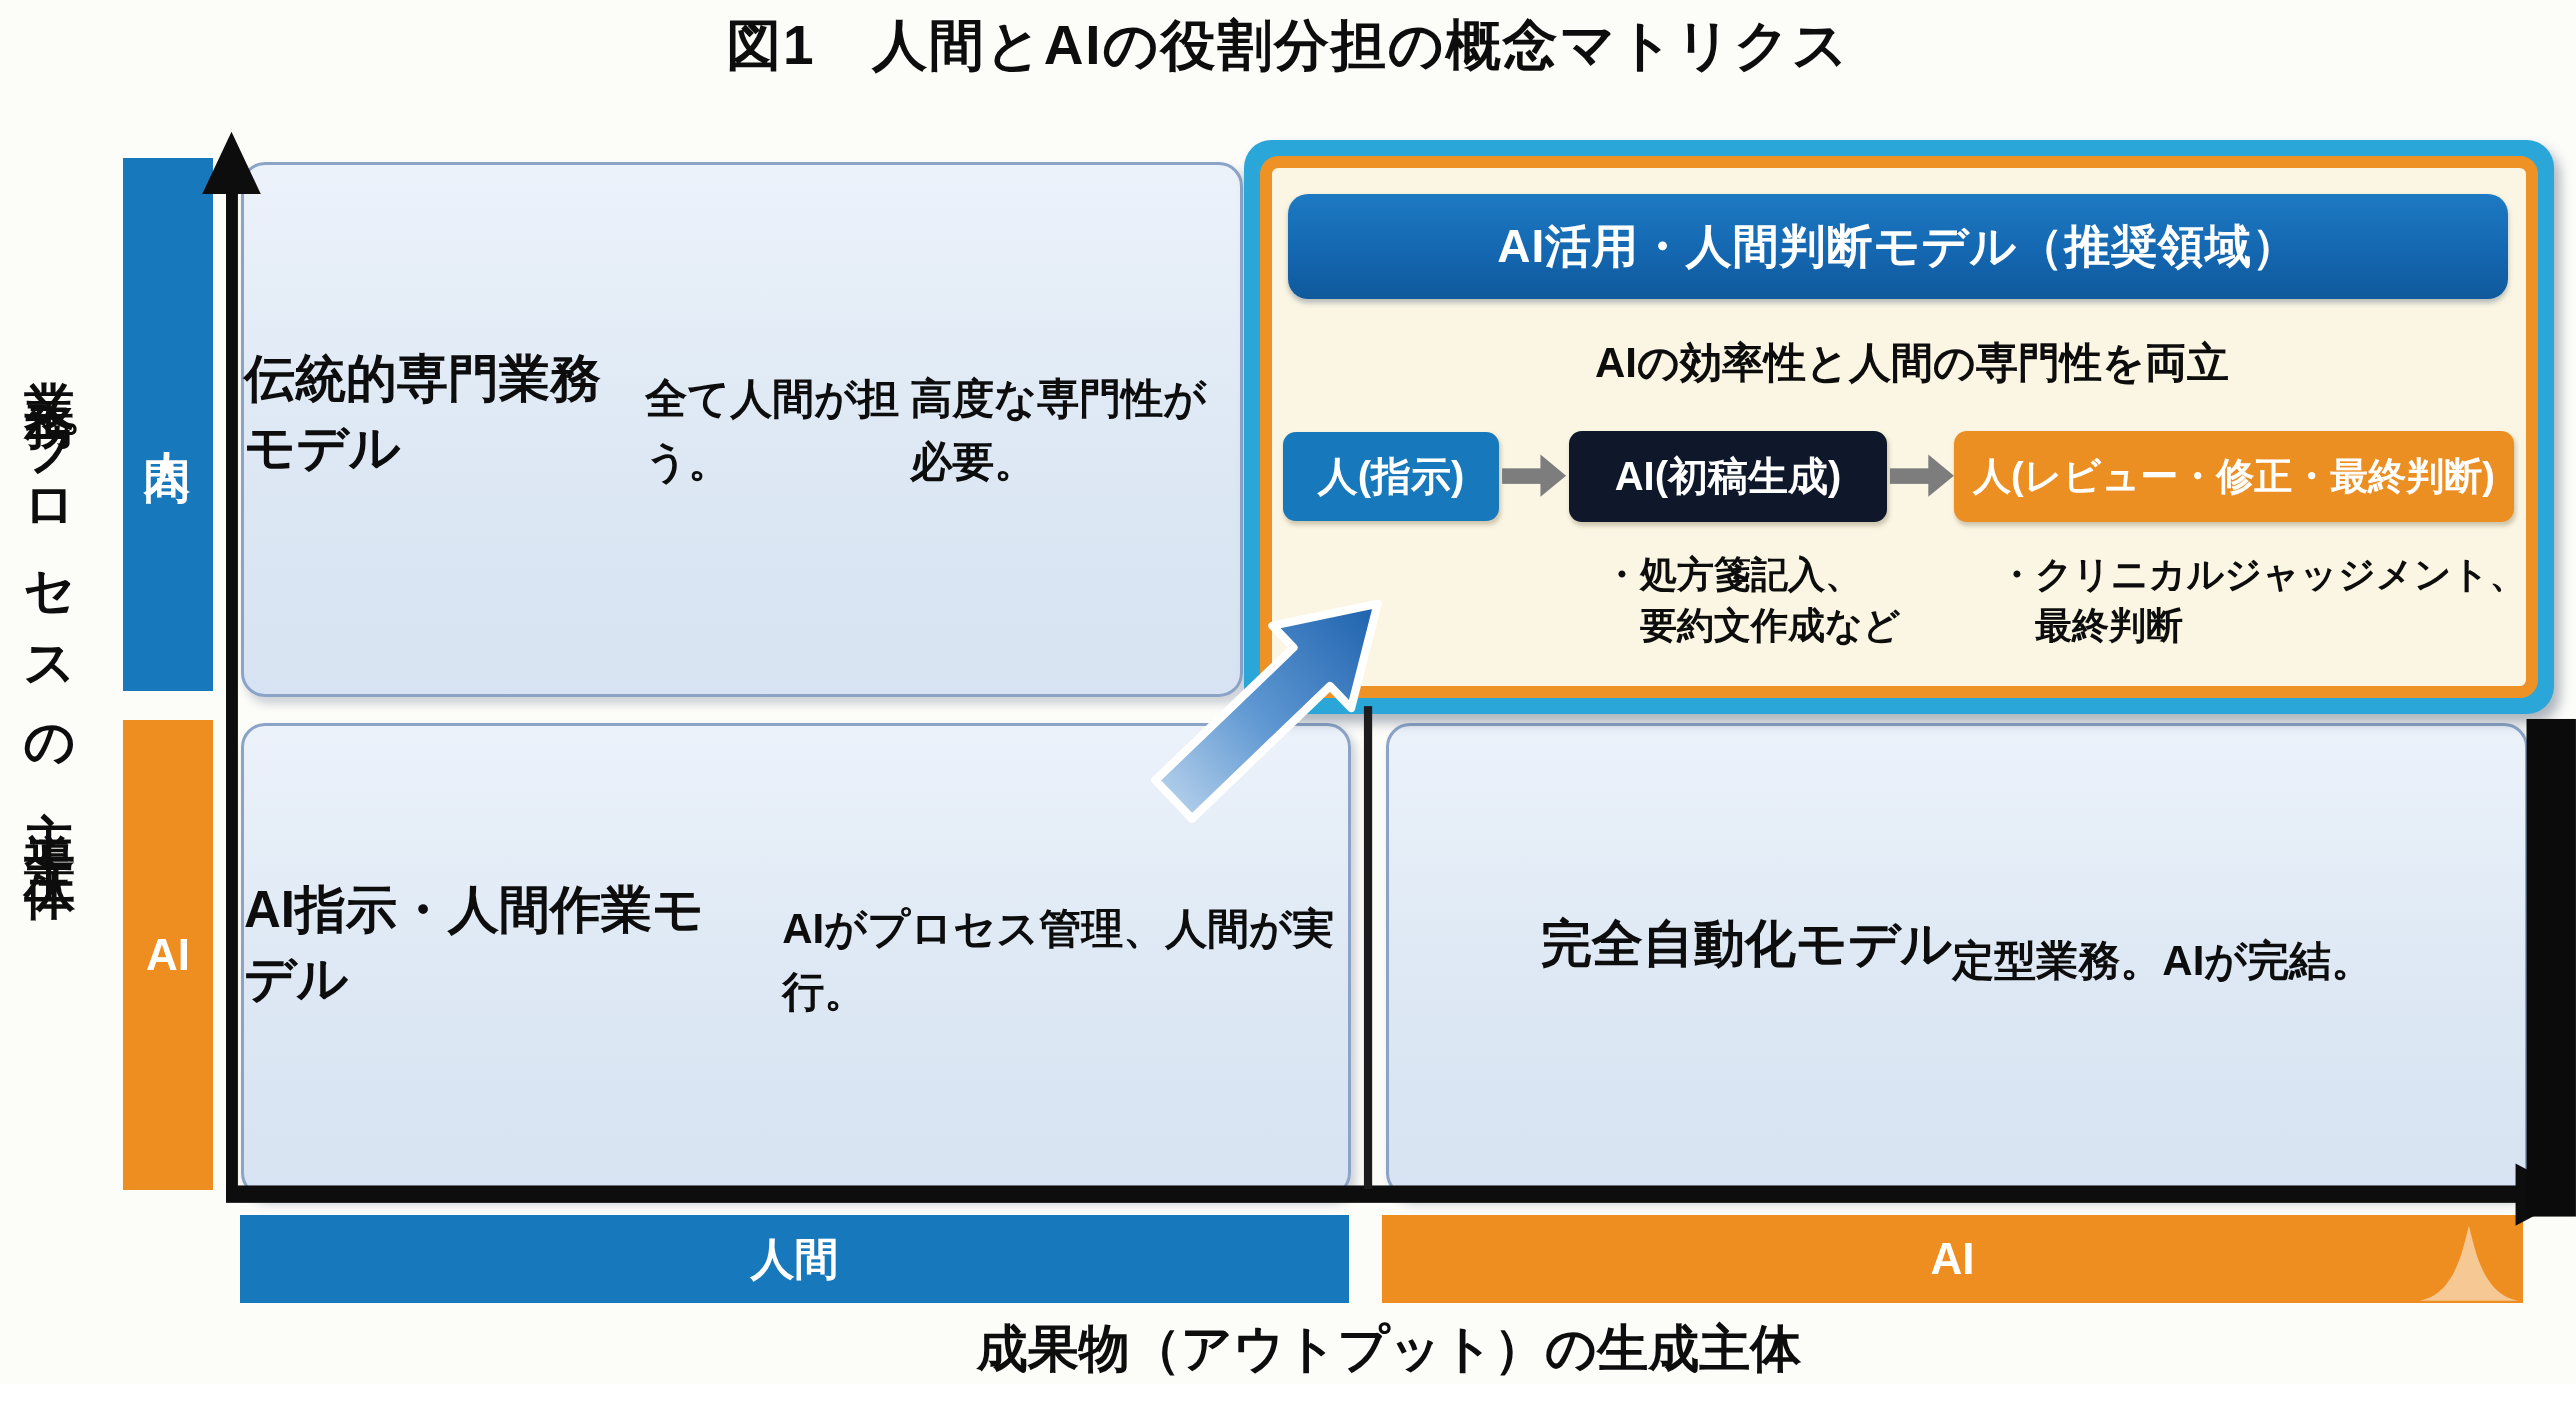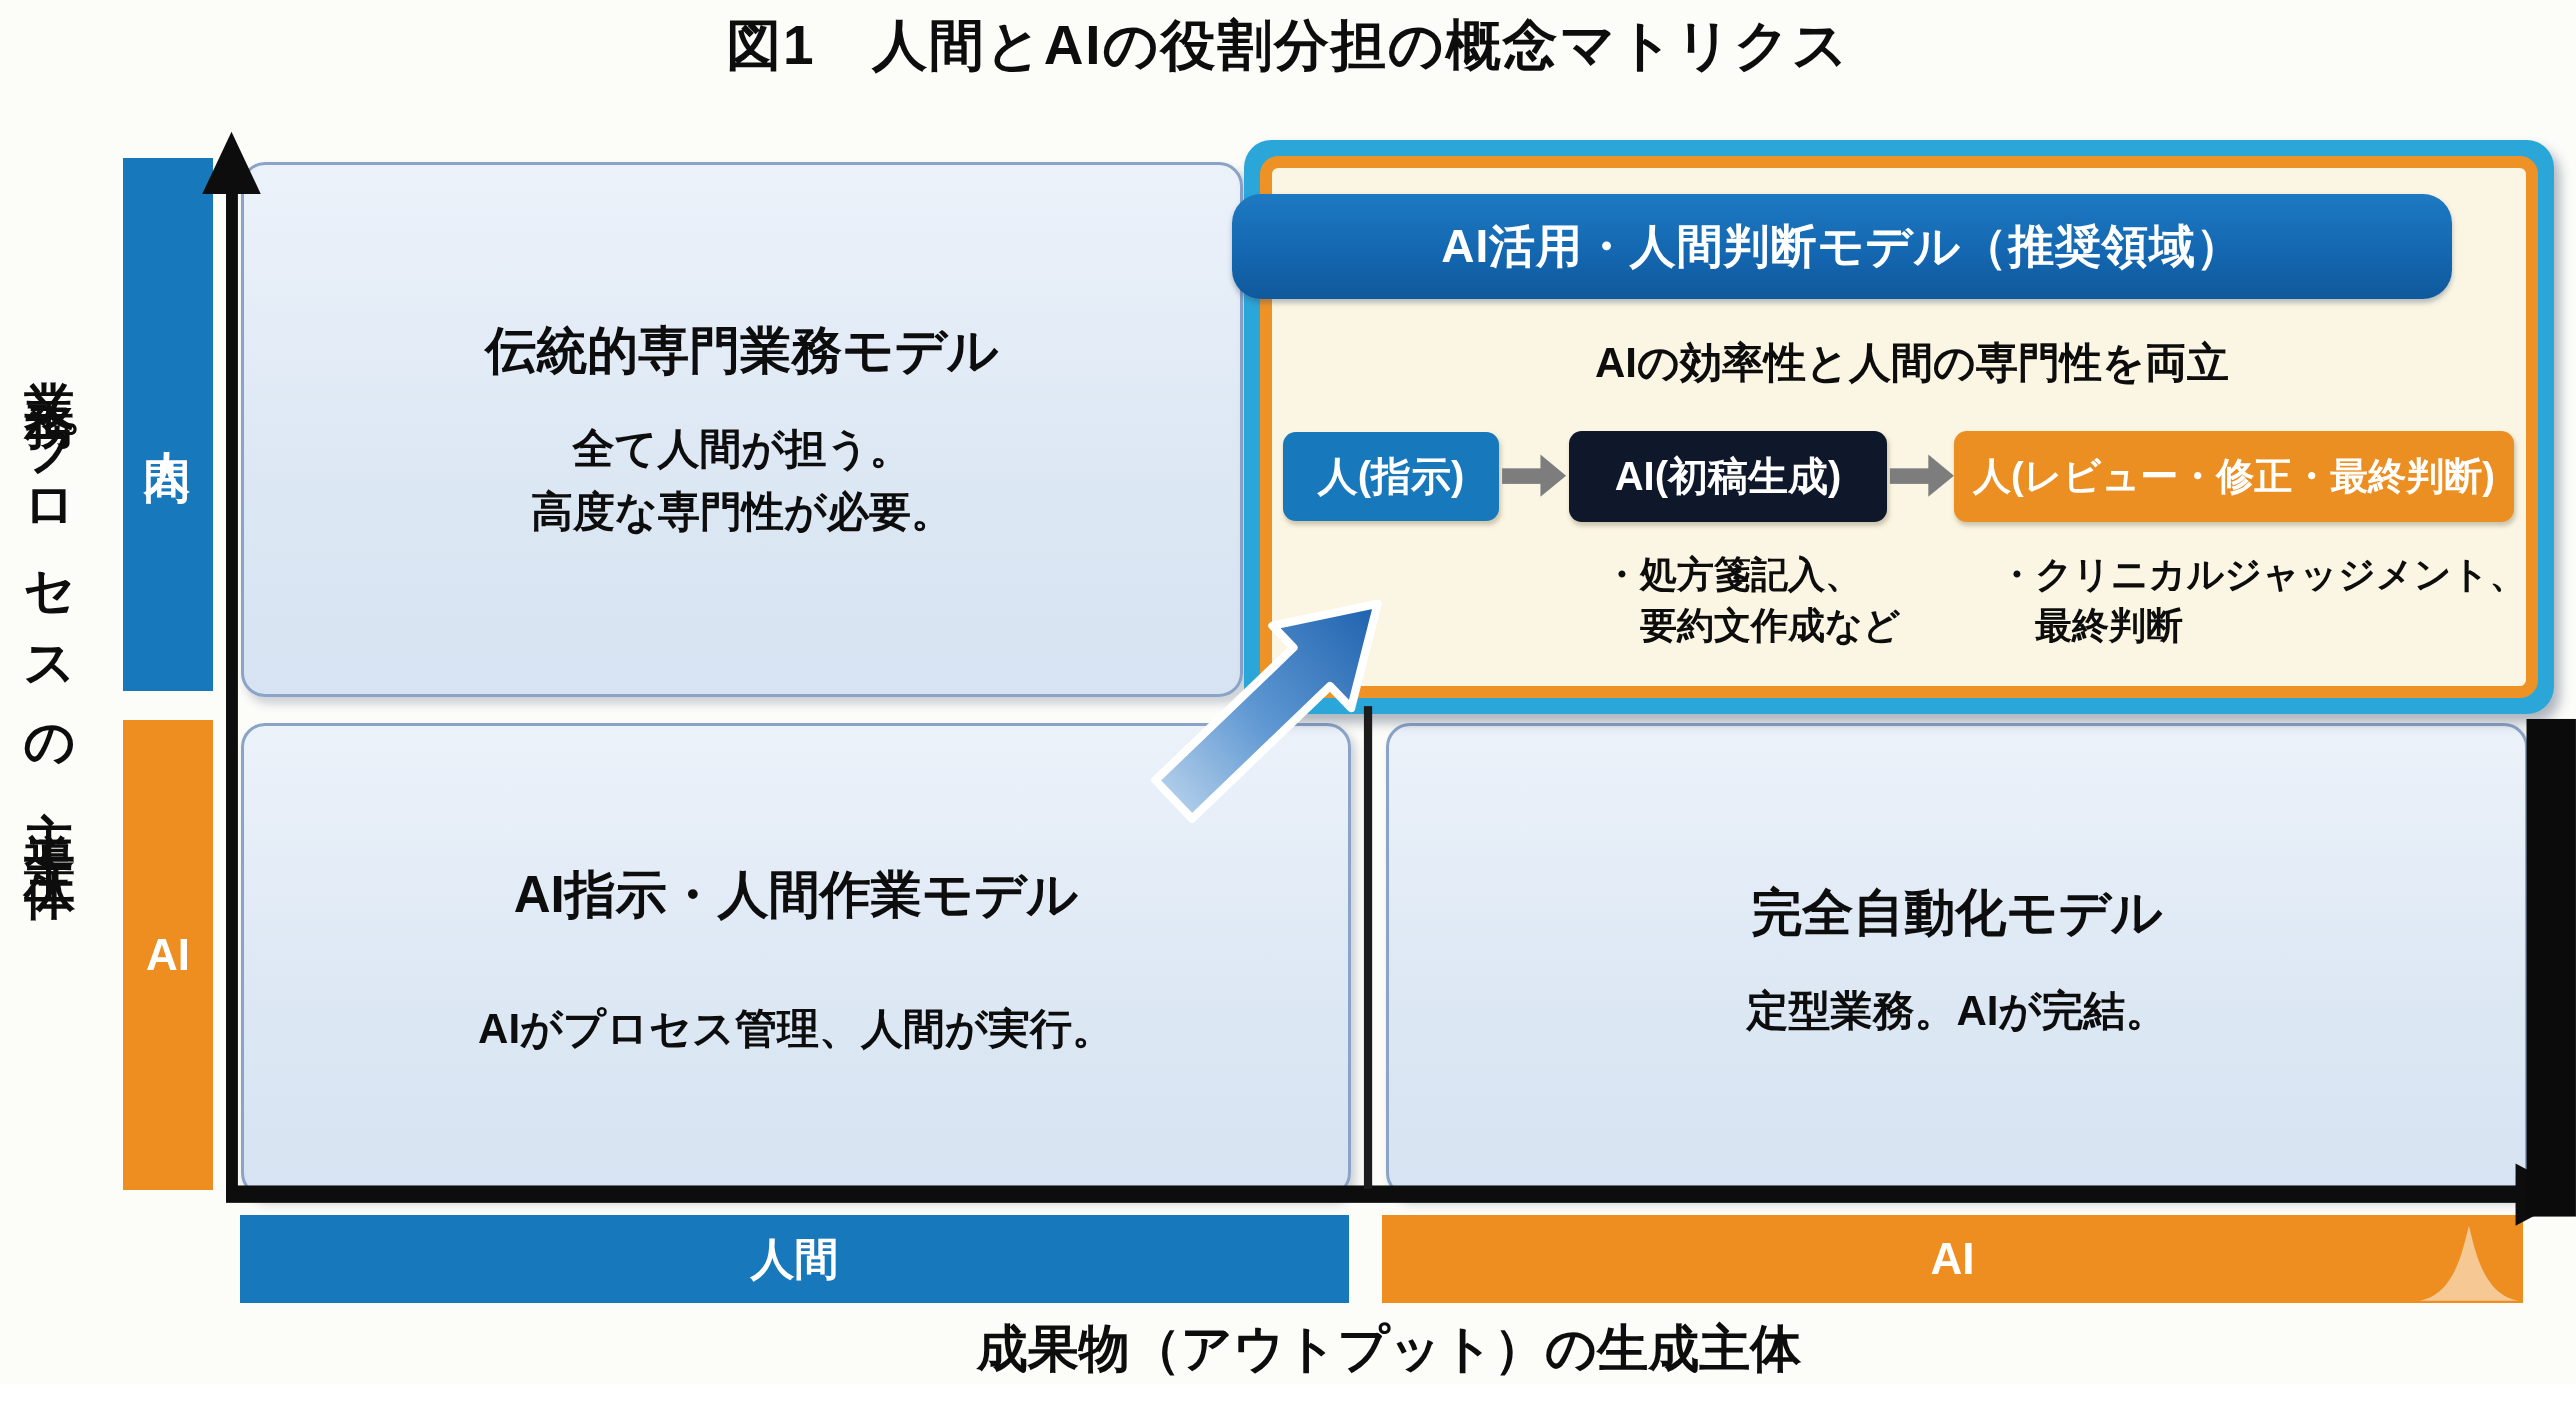--- a/index.html
+++ b/index.html
@@ -25,42 +25,41 @@
     writing-mode:vertical-rl;text-orientation:upright;
     color:#fff;font-size:46px;font-weight:700;letter-spacing:9.1px;
   }
   .band-ai{left:123px;top:720px;width:90px;height:470px;background:#ee8e20;}
   .band-ai span{color:#fff;font-size:44px;font-weight:700;}
   
   .quad{
     border:3.7px solid #8ba3c7;border-radius:24px;
     background:linear-gradient(180deg,#ecf2fa 0%,#dde8f4 55%,#d7e3f2 100%);
     box-shadow:4.6px 6.4px 8.2px rgba(100,115,140,.30);
-    display:flex;flex-direction:column;align-items:center;justify-content:center;
-    text-align:center;
+    display:flex;flex-direction:row;align-items:center;justify-content:center;
   }
   .quad-tl{left:241px;top:162px;width:996px;height:529px;}
   .quad-bl{left:241px;top:723px;width:1104px;height:468px;gap:36px;}
   .quad-br{left:1386px;top:723px;width:1136px;height:468px;}
   .quad-title{font-size:51px;font-weight:800;color:#0d0d0d;margin-bottom:31px;}
   .quad-line{font-size:42px;font-weight:700;color:#0d0d0d;line-height:1.5;}
   
   .hl-outer{
     left:1244px;top:140px;width:1310px;height:574px;
     background:#2ba6d9;border-radius:27.4px;
     box-shadow:5.5px 8.2px 12px rgba(80,95,120,.45);
   }
   .hl-inner{
     position:absolute;left:15.6px;top:15.6px;right:15.6px;bottom:15.6px;
     background:#fbf6e3;border:12px solid #ef9226;border-radius:18.3px;
   }
   .hl-header{
-    left:1232px;top:194px;width:1220px;height:105px;
+    left:1288px;top:194px;width:1220px;height:105px;
     background:linear-gradient(180deg,#1d7ac2 0%,#1467b1 55%,#10599c 100%);
-    border-radius:29px;display:flex;align-items:center;justify-content:center;
+    border-radius:20px;display:flex;align-items:center;justify-content:center;
     color:#fff;font-size:46px;font-weight:800;letter-spacing:0.9px;
     box-shadow:0 3.7px 5.5px rgba(60,80,110,.35);
   }
   .hl-subtitle{
     left:1276px;top:335px;width:1272px;text-align:center;
     font-size:42px;font-weight:800;color:#0d0d0d;
   }
   .flow-box{
     display:flex;align-items:center;justify-content:center;white-space:nowrap;
     color:#fff;font-weight:800;border-radius:12.8px;

